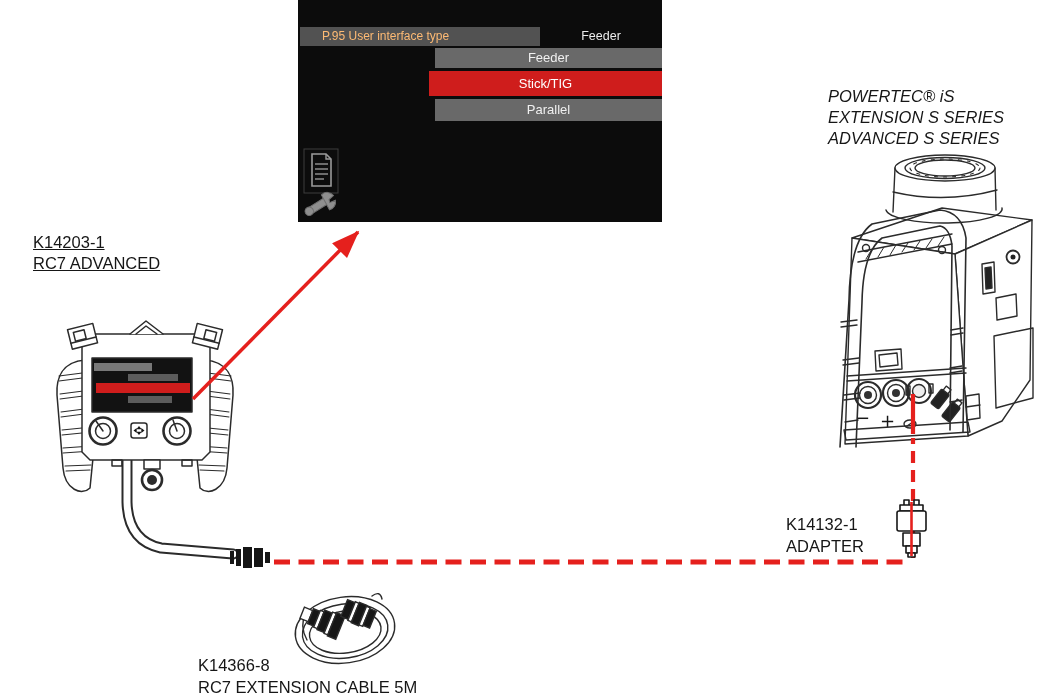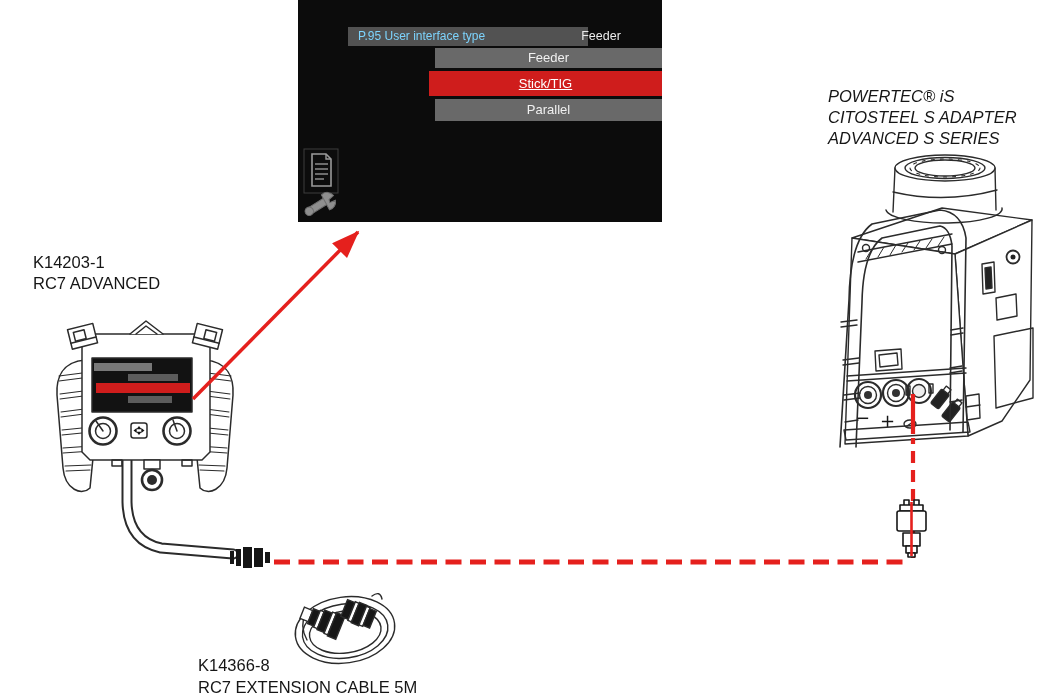--- a/index.html
+++ b/index.html
@@ -5,39 +5,39 @@
   html,body{margin:0;padding:0;background:#ffffff;}
   #stage{
     position:relative;width:1037px;height:696px;background:#ffffff;overflow:hidden;
     font-family:"Liberation Sans", sans-serif;color:#161616;
   }
   .abs{position:absolute;}
   
   .panel{left:298px;top:0;width:364px;height:222px;background:#0c0c0c;}
   .panel-header{
     position:absolute;left:2px;top:27px;width:240px;height:19px;background:#525252;
-    color:#7dd3fc;font-size:12px;line-height:19px;padding-left:10px;box-sizing:border-box;
-    white-space:nowrap;overflow:hidden;margin-left:48px;
+    color:#fdba74;font-size:12px;line-height:19px;padding-left:22px;box-sizing:border-box;
+    white-space:nowrap;overflow:hidden;
   }
   .panel-value{
     position:absolute;left:250px;top:27px;width:106px;height:19px;text-align:center;
     color:#ececec;font-size:12.5px;line-height:19px;
   }
   .dropdown{position:absolute;left:137px;top:48px;width:227px;}
   .dd-row{
     position:absolute;left:0;width:227px;background:#696969;color:#f0f0f0;
     font-size:13px;text-align:center;
   }
   .dd-row.r0{top:0;height:20px;line-height:20px;}
-  .dd-row.r1{top:23px;height:25px;line-height:25px;left:-6px;width:233px;background:#cf1d1c;color:#fff;text-decoration:underline;}
+  .dd-row.r1{top:23px;height:25px;line-height:25px;left:-6px;width:233px;background:#cf1d1c;color:#fff;}
   .dd-row.r2{top:51px;height:22px;line-height:22px;}
   .panel-icon{position:absolute;}
   
   .lbl{font-size:16.5px;line-height:21px;white-space:nowrap;}
-  .lbl-remote{left:33px;top:252px;}
+  .lbl-remote{left:33px;top:232px;text-decoration:underline;}
   .lbl-power{left:828px;top:86px;font-style:italic;}
   .lbl-adapter{left:786px;top:513px;line-height:22px;}
   .lbl-cable{left:198px;top:654px;line-height:22px;}
   svg{display:block;}
   .full-svg{left:0;top:0;}
 </style>
 </head>
 <body>
 
 <div id="stage">
@@ -270,23 +270,27 @@
     </svg>
   </div>
 
   <div class="abs lbl lbl-remote">
     <div>K14203-1</div>
     <div>RC7 ADVANCED</div>
   </div>
 
   <div class="abs lbl lbl-power">
     <div>POWERTEC® iS</div>
-    <div>CITOSTEEL S ADAPTER</div>
+    <div>EXTENSION S SERIES</div>
     <div>ADVANCED S SERIES</div>
   </div>
 
+  <div class="abs lbl lbl-adapter">
+    <div>K14132-1</div>
+    <div>ADAPTER</div>
+  </div>
 
   <div class="abs lbl lbl-cable">
     <div>K14366-8</div>
     <div>RC7 EXTENSION CABLE 5M</div>
   </div>
 
 </div>
 
 </body></html>

